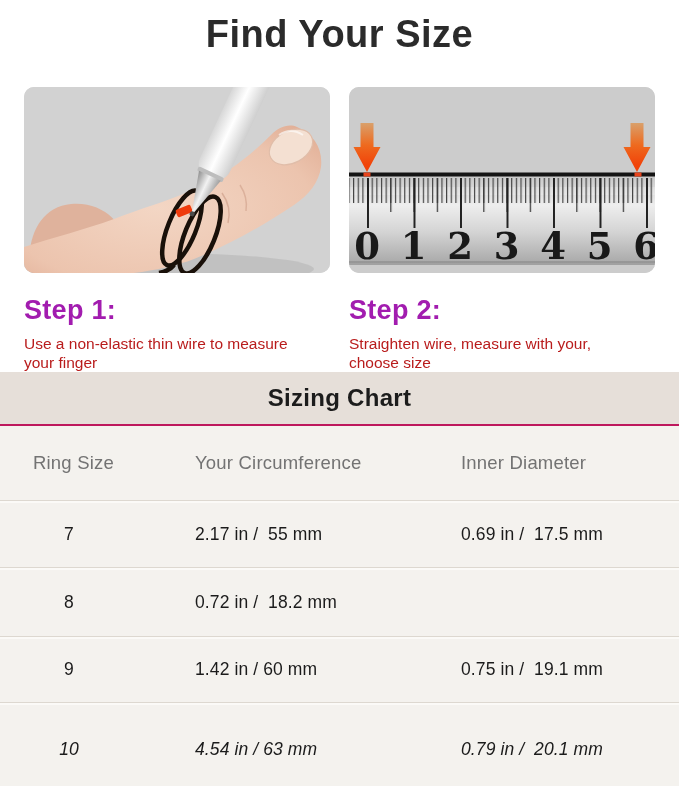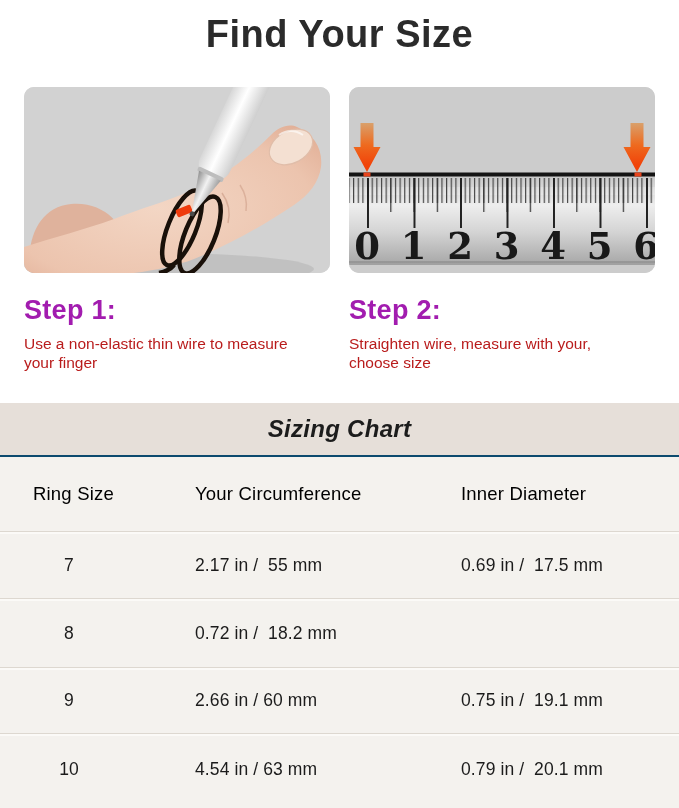--- a/index.html
+++ b/index.html
@@ -17,38 +17,37 @@
   .figure{
     width:306px;height:186px;border-radius:10px;overflow:hidden;flex:0 0 auto;
     background:#d2d2d2;
   }
   .figure svg{display:block;}
   .steps{display:flex;gap:19px;margin:22px 24px 0 24px;}
   .step{width:306px;}
   .step-heading{font-size:27px;line-height:30px;font-weight:700;color:#a21caf;letter-spacing:.3px;}
   .step-desc{margin-top:9px;width:294px;font-size:15.5px;line-height:19px;color:#b91c1c;}
   .chart-band{
-    margin-top:31px;height:54px;background:#e6dfd9;
+    height:54px;background:#e6dfd9;
     display:flex;align-items:center;justify-content:center;
-    border-bottom:2px solid #0c4a6e;
+    border-bottom:2px solid #be185d;
     box-sizing:border-box;
-    font-style:italic;
   }
   .chart-band-title{font-size:24px;font-weight:700;color:#1c1c1c;letter-spacing:.3px;}
   .chart{background:#f4f2ee;height:360px;}
   .chart-header,.chart-row{
     display:grid;grid-template-columns:171px 266px auto;
     align-items:center;padding:0 24px;box-sizing:border-box;
   }
-  .chart-header{height:74px;font-size:18.5px;color:#000000;letter-spacing:.2px;}
+  .chart-header{height:74px;font-size:18.5px;color:#737373;letter-spacing:.2px;}
   .chart-header .col-ring{padding-left:9px;}
   .chart-row{height:67px;border-top:1px solid #ddd8d0;box-shadow:inset 0 2px 0 #fbfaf7;}
   .chart-row:nth-of-type(3){height:69px;}
   .chart-row:nth-of-type(4){height:66px;}
-  .chart-row:nth-of-type(5){height:84px;padding-bottom:12px;}
+  .chart-row:nth-of-type(5){height:105px;padding-bottom:12px;font-style:italic;}
   .cell{font-size:17.5px;color:#1b1b1b;white-space:pre-wrap;letter-spacing:.1px;}
   .cell-ring{width:90px;text-align:center;}
 </style>
 </head>
 <body>
 
 <div class="page-title">Find Your Size</div>
 
 <div class="figures">
 
@@ -196,21 +195,21 @@
     <div class="cell">0.69 in /  17.5 mm</div>
   </div>
 
   <div class="chart-row">
     <div class="cell cell-ring">8</div>
     <div class="cell">0.72 in /  18.2 mm</div>
   </div>
 
   <div class="chart-row">
     <div class="cell cell-ring">9</div>
-    <div class="cell">2.66 in / 60 mm</div>
+    <div class="cell">1.42 in / 60 mm</div>
     <div class="cell">0.75 in /  19.1 mm</div>
   </div>
 
   <div class="chart-row">
     <div class="cell cell-ring">10</div>
     <div class="cell">4.54 in / 63 mm</div>
     <div class="cell">0.79 in /  20.1 mm</div>
   </div>
 </div>
 

